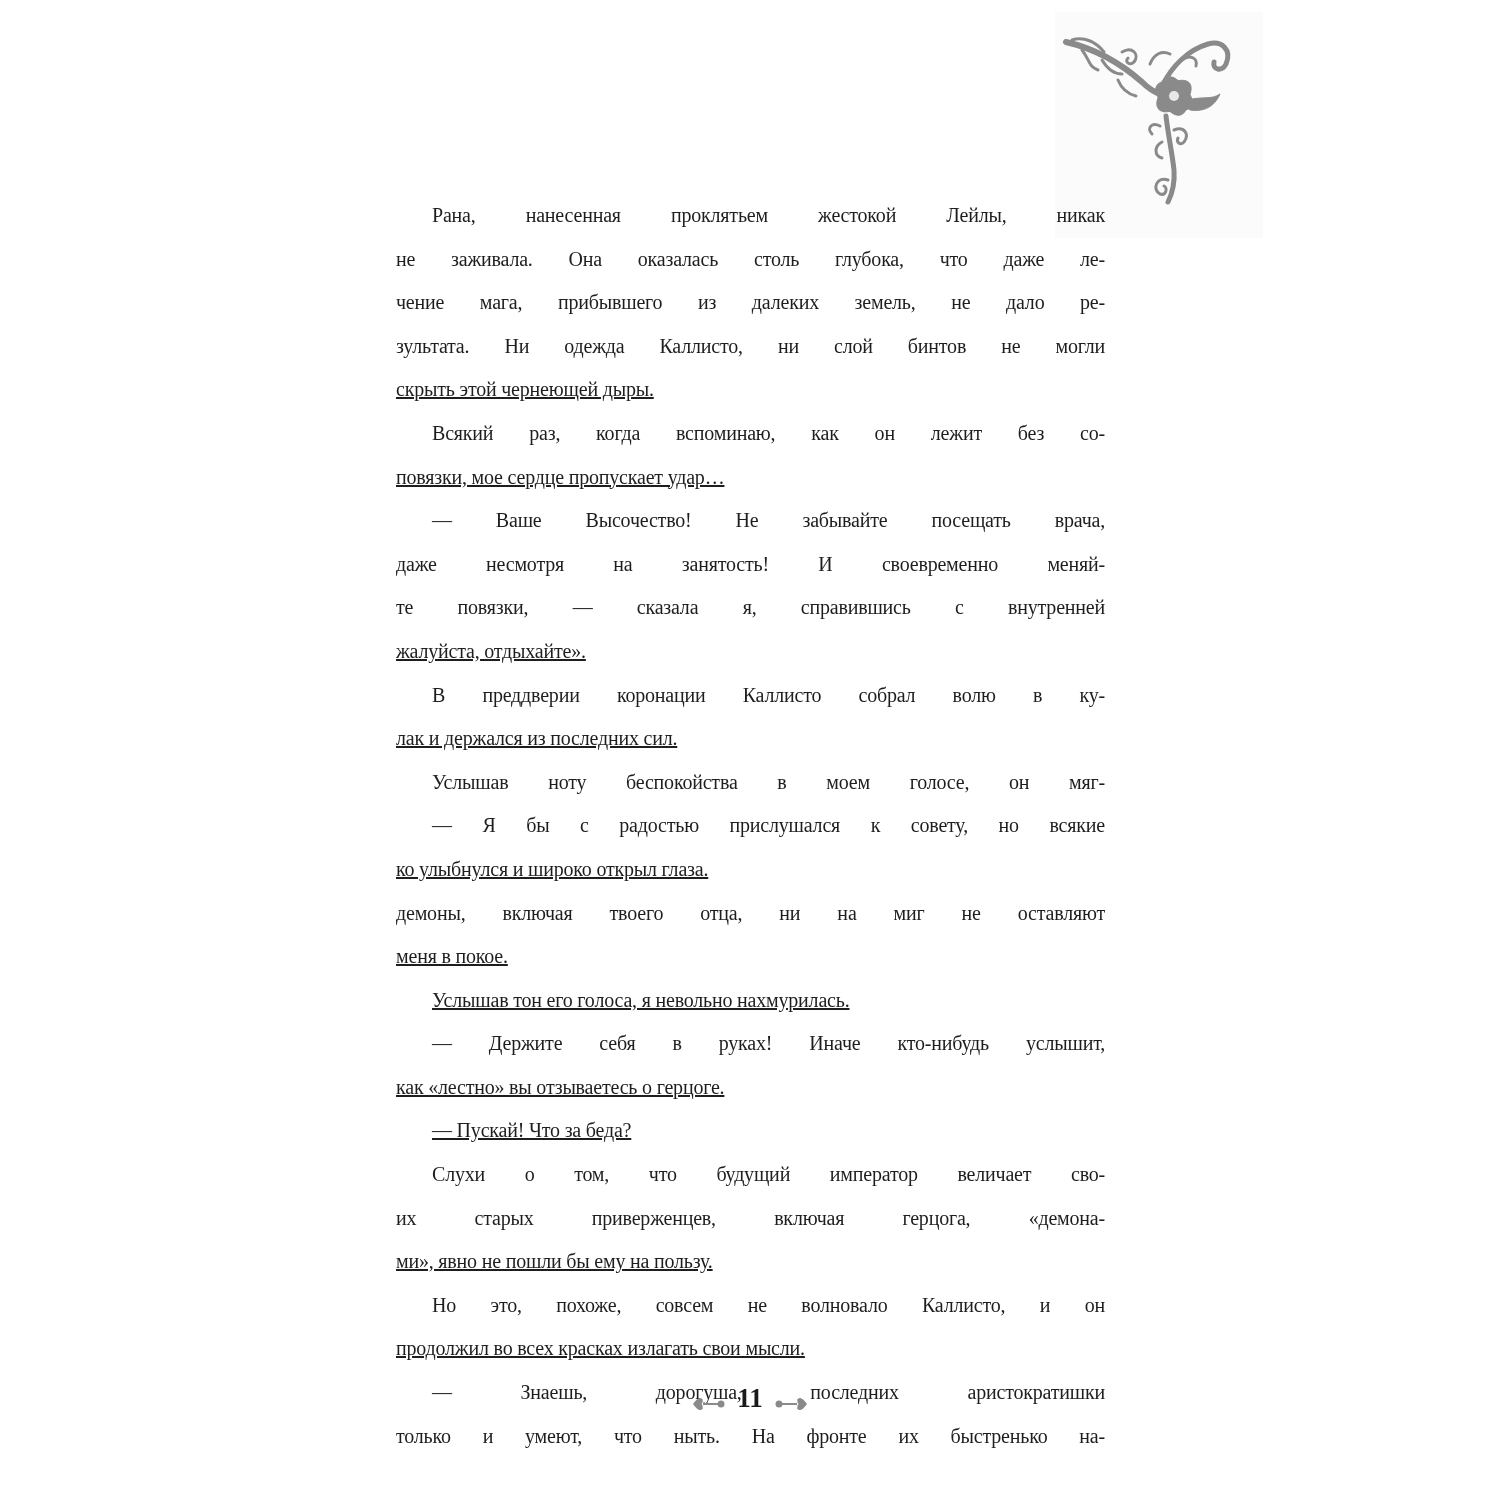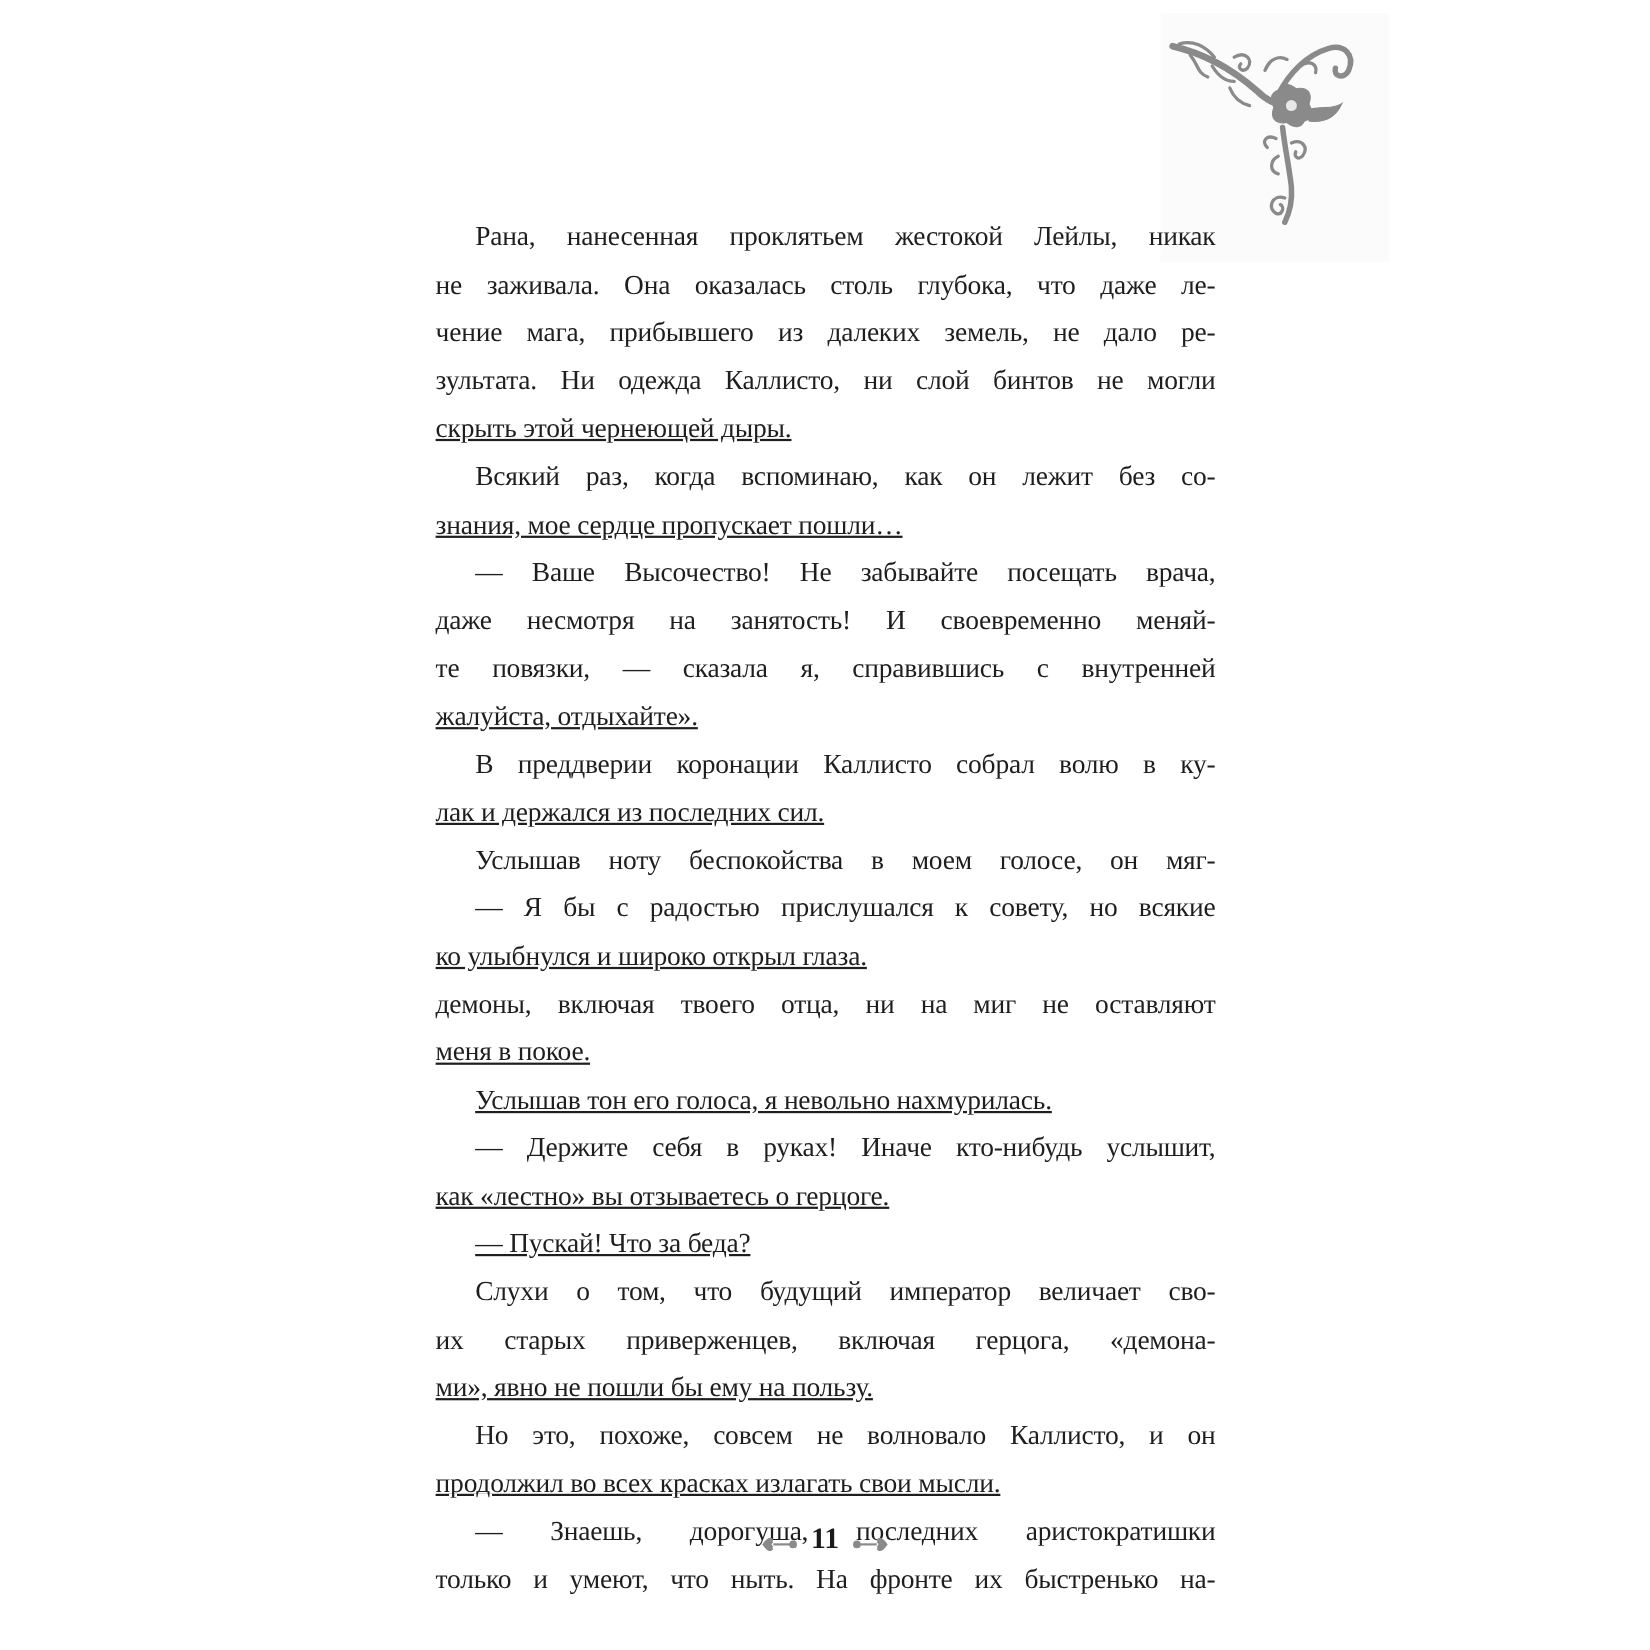--- a/index.html
+++ b/index.html
@@ -32,21 +32,21 @@
     }
     .text-block {
       position: absolute;
       left: 396px;
       top: 194px;
       width: 709px;
     }
     .line {
       height: 43.6px;
       line-height: 43.6px;
-      font-size: 25px;
+      font-size: 20px;
       white-space: nowrap;
       text-align: justify;
       text-align-last: justify;
       letter-spacing: -0.2px;
     }
     .line.indent {
       padding-left: 36px;
     }
     .line.last {
       text-align-last: left;
@@ -105,21 +105,21 @@
   </g>
 </svg>
 
 <div class="text-block" id="text-block">
     <div class="line indent">Рана, нанесенная проклятьем жестокой Лейлы, никак</div>
     <div class="line">не заживала. Она оказалась столь глубока, что даже ле-</div>
     <div class="line">чение мага, прибывшего из далеких земель, не дало ре-</div>
     <div class="line">зультата. Ни одежда Каллисто, ни слой бинтов не могли</div>
     <div class="line last">скрыть этой чернеющей дыры.</div>
     <div class="line indent">Всякий раз, когда вспоминаю, как он лежит без со-</div>
-    <div class="line last">знания, мое сердце пропускает пошли…</div>
+    <div class="line last">повязки, мое сердце пропускает удар…</div>
     <div class="line indent">— Ваше Высочество! Не забывайте посещать врача,</div>
     <div class="line">даже несмотря на занятость! И своевременно меняй-</div>
     <div class="line">те повязки, — сказала я, справившись с внутренней</div>
     <div class="line last">жалуйста, отдыхайте».</div>
     <div class="line indent">В преддверии коронации Каллисто собрал волю в ку-</div>
     <div class="line last">лак и держался из последних сил.</div>
     <div class="line indent">Услышав ноту беспокойства в моем голосе, он мяг-</div>
     <div class="line indent">— Я бы с радостью прислушался к совету, но всякие</div>
     <div class="line last">ко улыбнулся и широко открыл глаза.</div>
     <div class="line">демоны, включая твоего отца, ни на миг не оставляют</div>

